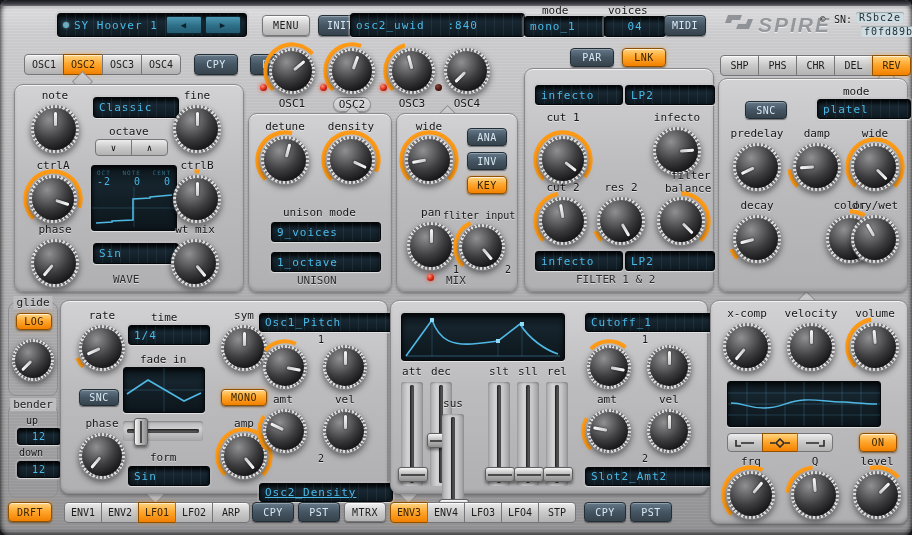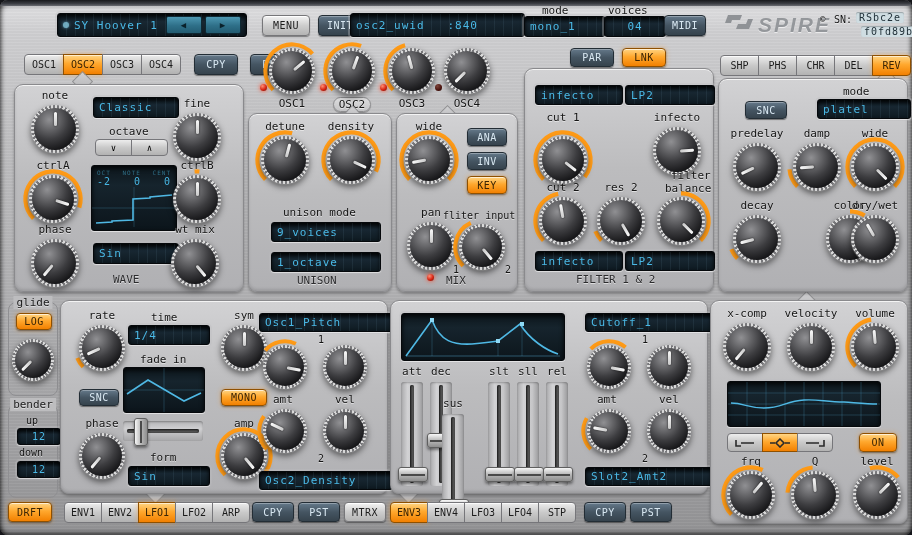--- a/index.html
+++ b/index.html
@@ -221,21 +221,21 @@
         <span class="dial" data-name="knob-dial">
        <span class="dcap">
             <span class="dptr" style="transform:rotate(0deg)"></span>
           </span>
         </span>
       </div>
     <div class="lcd dd" style="left:78px;top:12px;width:74px;height:19px;" data-name="osc-mode-select">
       <i class="cells"></i>
         <span>Classic</span>
     </div>
-    <div class="knob" style="left:158px;top:12px;--s:48px;" data-name="fine-knob">
+    <div class="knob" style="left:158px;top:4px;--s:48px;" data-name="fine-knob">
         <span class="klabel" data-name="knob-label">fine</span>
         <span class="dial" data-name="knob-dial">
        <span class="dcap">
             <span class="dptr" style="transform:rotate(0deg)"></span>
           </span>
         </span>
       </div>
     <span class="lab" style="left:94px;top:40px;" data-name="octave-label">octave</span>
     <div class="seg" style="left:80px;top:54px;">
       <div class="segbtn" style="width:35px;height:15px;font-size:9px;" data-name="octave-down-button">∨</div>
@@ -654,21 +654,21 @@
         </span>
       </div>
     <div class="knob" style="left:262px;top:108px;--s:44px;" data-name="lfo-vel2-knob">
         <span class="dial" data-name="knob-dial">
        <span class="dcap">
             <span class="dptr" style="transform:rotate(0deg)"></span>
           </span>
         </span>
       </div>
     <span class="lab tiny" style="left:257px;top:152px;" data-name="lfo-slot2-number">2</span>
-    <div class="lcd" style="left:198px;top:170px;width:122px;height:17px;" data-name="lfo-slot2-target-display">
+    <div class="lcd" style="left:198px;top:182px;width:122px;height:17px;text-decoration:underline;" data-name="lfo-slot2-target-display">
       <i class="cells"></i>
         <span>Osc2_Density</span>
     </div>
   </div>
 
   <div class="panel" style="left:390px;top:300px;width:316px;height:192px;" data-name="envelope-panel">
     <div class="screen" style="left:10px;top:12px;width:162px;height:46px;" data-name="envelope-screen">
       <svg width="162" height="46" data-name="envelope-curve">
         <line class="gline2" x1="4" y1="42" x2="158" y2="42"></line>
         <line class="gline" x1="30" y1="6" x2="30" y2="42"></line>

